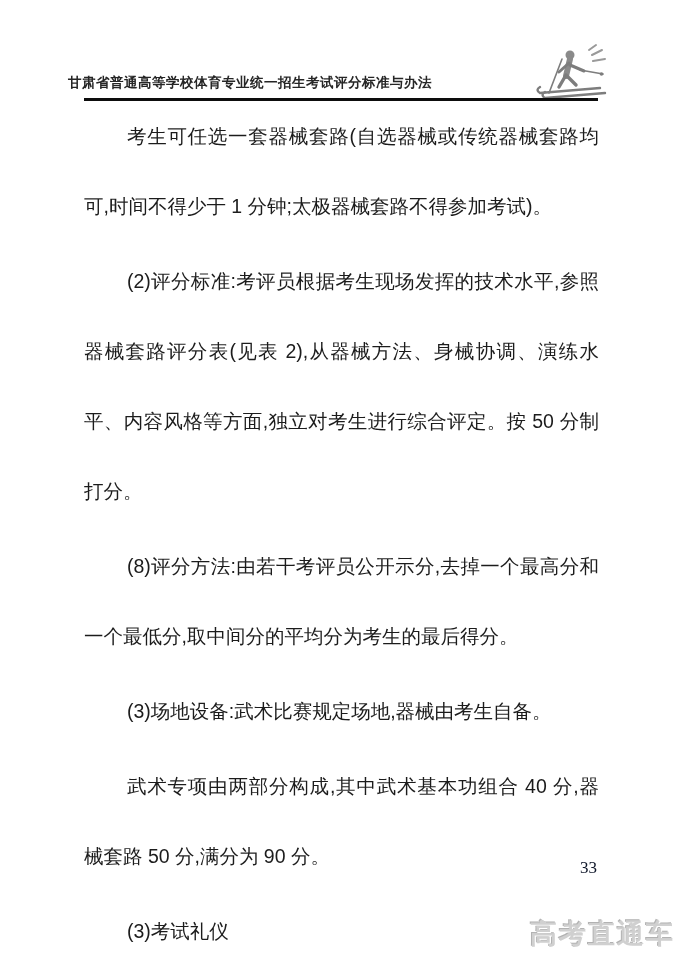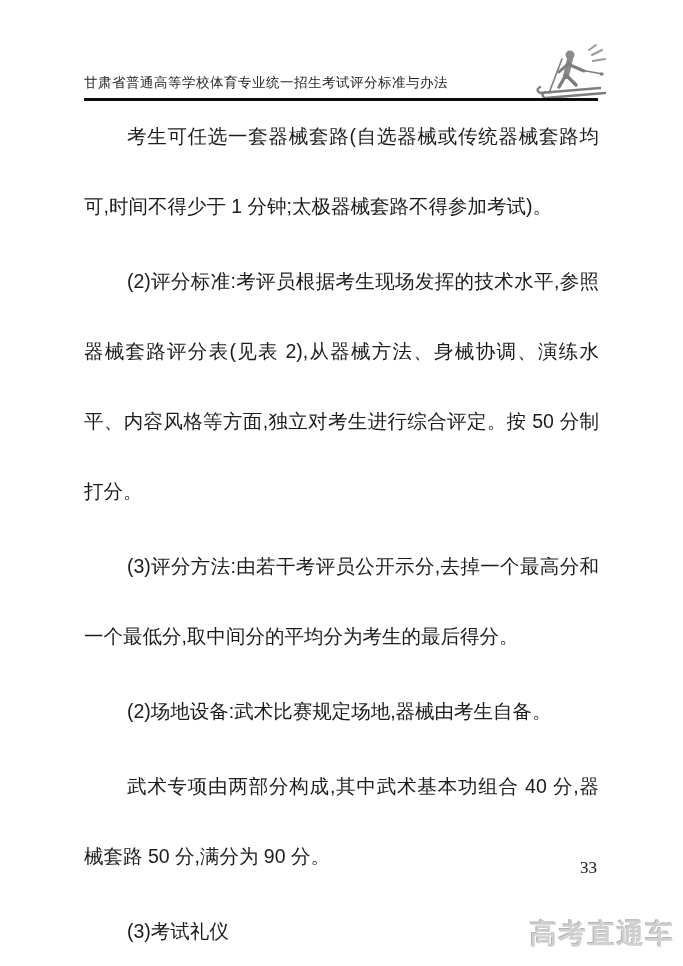--- a/index.html
+++ b/index.html
@@ -7,24 +7,24 @@
     position: relative;
     width: 683px;
     height: 966px;
     background: #ffffff;
     overflow: hidden;
     font-family: "Liberation Sans", "DejaVu Sans", sans-serif;
     color: #1f1f1f;
   }
   .header-title {
     position: absolute;
-    left: 84px;
+    left: 68px;
     top: 74px;
     font-size: 13.5px;
-    font-weight: 400;
+    font-weight: 700;
     letter-spacing: 0.5px;
     color: #262626;
     white-space: nowrap;
   }
   .header-rule {
     position: absolute;
     left: 84px;
     top: 98px;
     width: 514px;
     height: 2.5px;
@@ -98,22 +98,22 @@
         <path d="M13,50 Q8,53 13,56 L73,51" stroke-width="2.4"></path>
       </g>
     </svg>
   </div>
 
   <div class="header-rule"></div>
 
   <div class="content">
     <p class="para">考生可任选一套器械套路(自选器械或传统器械套路均可,时间不得少于 1 分钟;太极器械套路不得参加考试)。</p>
     <p class="para">(2)评分标准:考评员根据考生现场发挥的技术水平,参照器械套路评分表(见表 2),从器械方法、身械协调、演练水平、内容风格等方面,独立对考生进行综合评定。按 50 分制打分。</p>
-    <p class="para">(3)评分方法:由若干考评员公开示分,去掉一个最高分和一个最低分,取中间分的平均分为考生的最后得分。</p>
-    <p class="para">(2)场地设备:武术比赛规定场地,器械由考生自备。</p>
+    <p class="para">(8)评分方法:由若干考评员公开示分,去掉一个最高分和一个最低分,取中间分的平均分为考生的最后得分。</p>
+    <p class="para">(3)场地设备:武术比赛规定场地,器械由考生自备。</p>
     <p class="para">武术专项由两部分构成,其中武术基本功组合 40 分,器械套路 50 分,满分为 90 分。</p>
     <p class="para">(3)考试礼仪</p>
   </div>
 
   <div class="page-number">33</div>
 
   <div class="watermark">高考直通车</div>
 
 </div>
 

